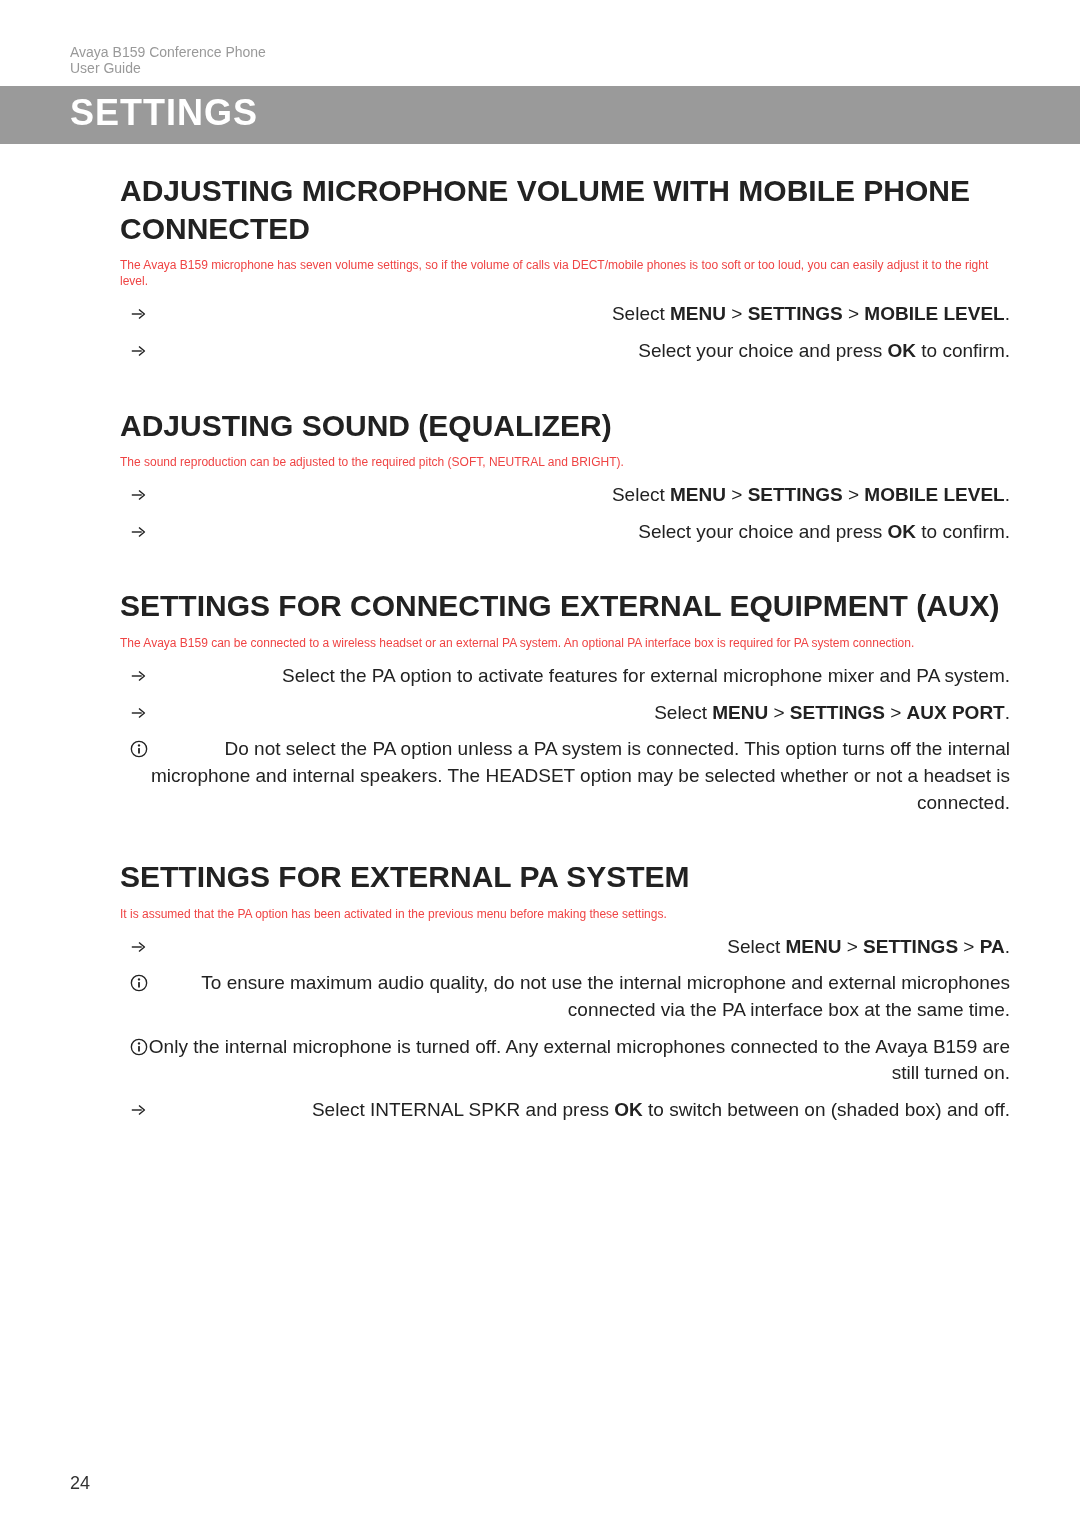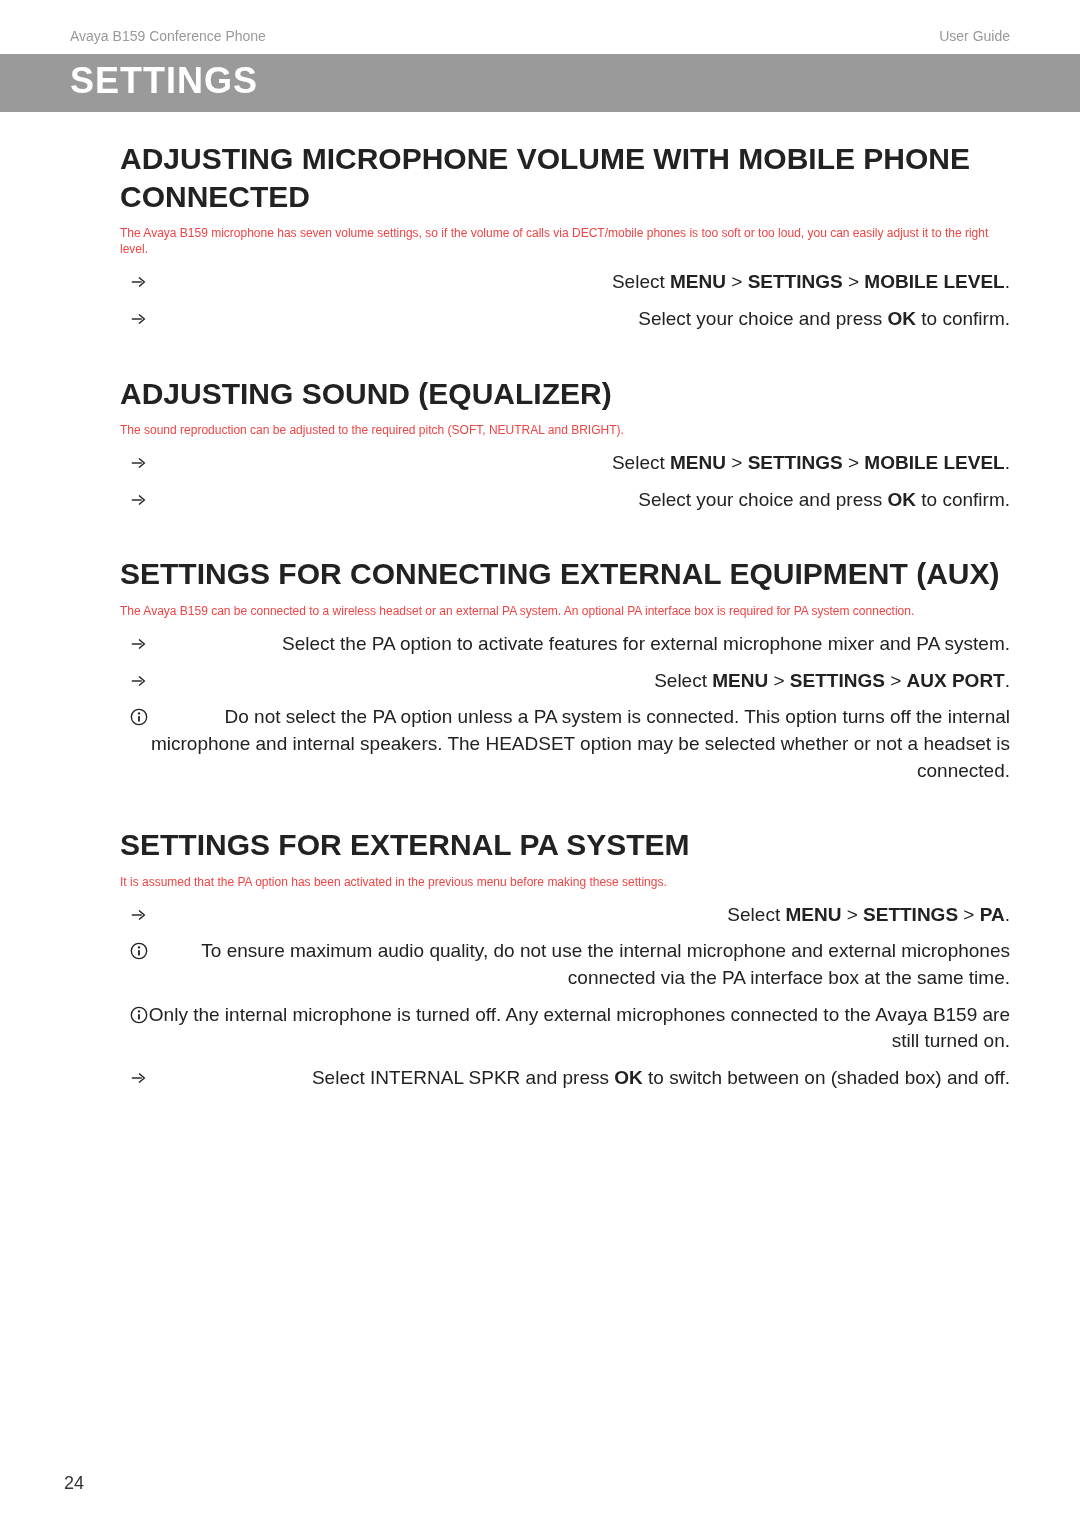--- a/index.html
+++ b/index.html
@@ -11,23 +11,24 @@
       width: 1080px;
       height: 1532px;
       font-family: Arial, Helvetica, sans-serif;
       background: #fff;
       color: #222;
       position: relative;
     }
     .header-row {
       display: flex;
       justify-content: space-between;
-      padding: 28px 70px 10px 70px;
+      padding: 44px 70px 10px 70px;
       font-size: 14px;
       color: #999;
+      flex-direction: column;
     }
     .title-bar {
       background: #9a9a9a;
       padding: 6px 70px 10px 70px;
     }
     .title-bar h1 {
       color: #fff;
       font-size: 36px;
       font-weight: bold;
       letter-spacing: 1px;
@@ -67,21 +68,21 @@
     }
     .item .text {
       flex: 1;
     }
     .bold {
       font-weight: bold;
     }
     .page-num {
       position: absolute;
       bottom: 38px;
-      left: 64px;
+      left: 70px;
       font-size: 18px;
       color: #333;
     }
     .arrow-icon svg {
       width: 18px;
       height: 18px;
       vertical-align: top;
       margin-top: 4px;
     }
     .info-icon svg {

